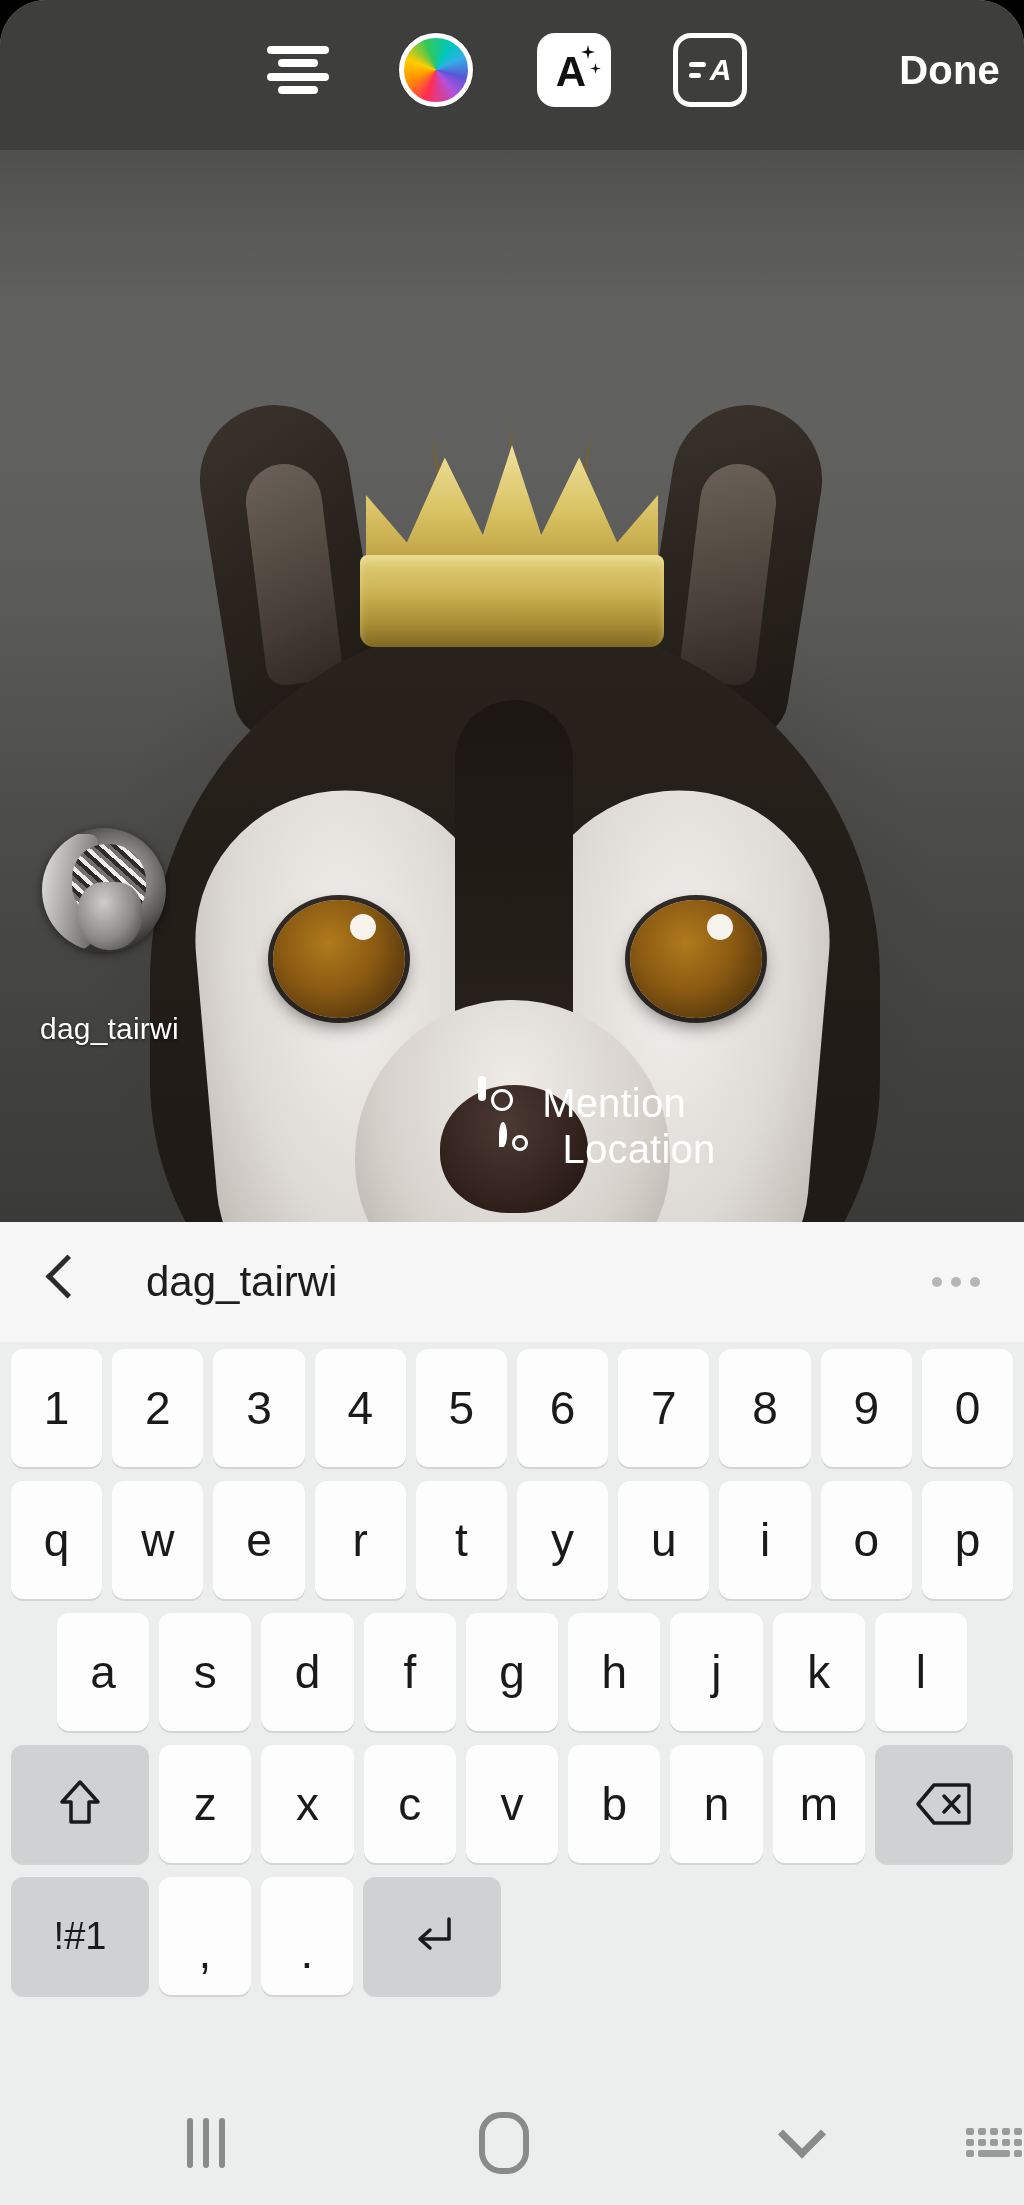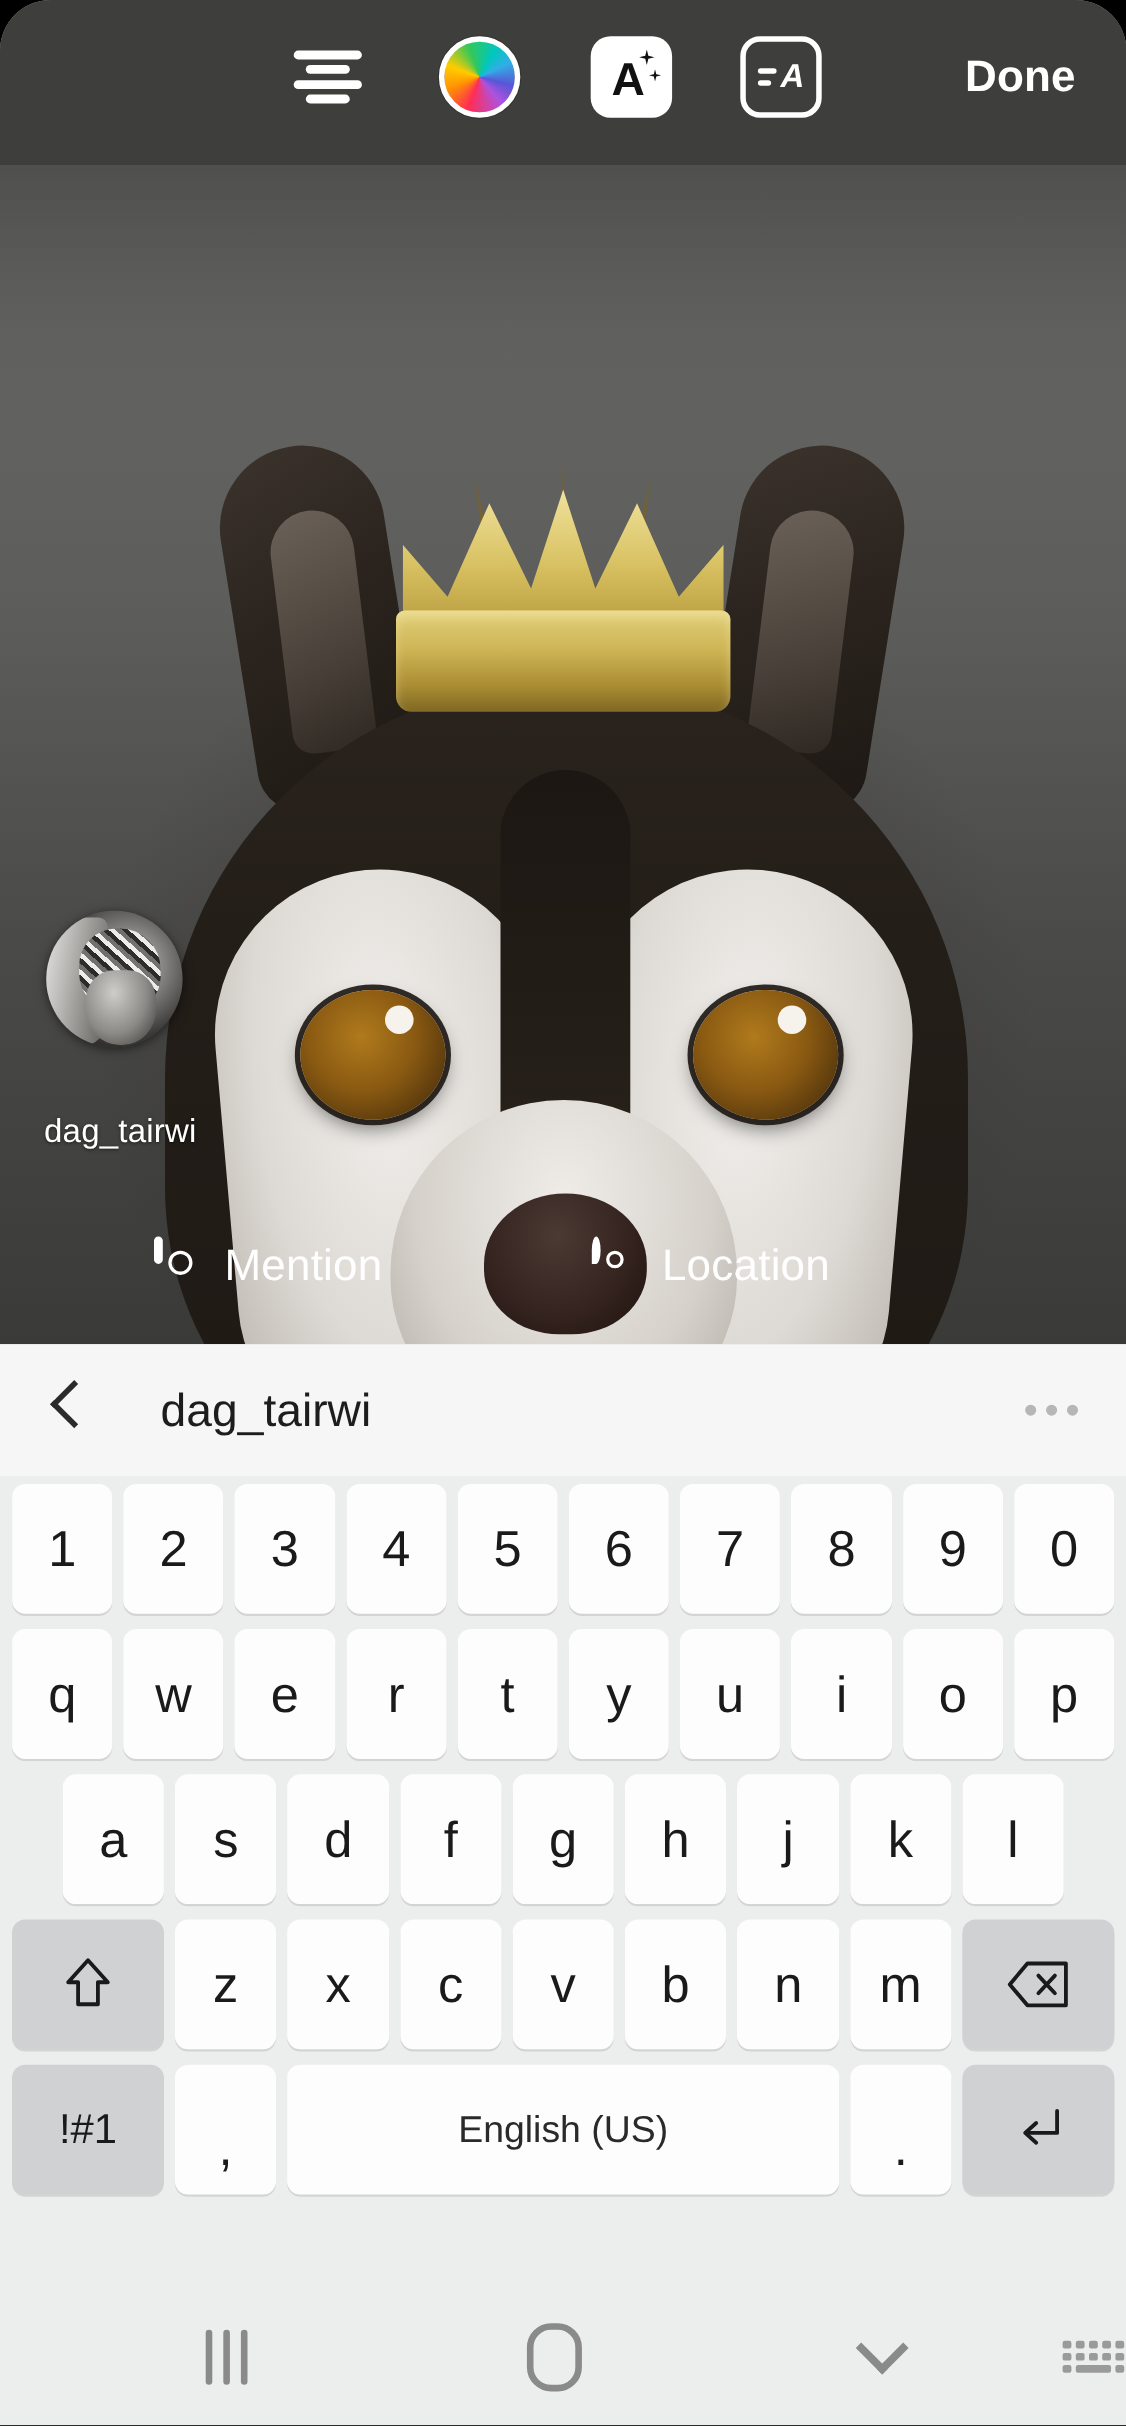--- a/index.html
+++ b/index.html
@@ -256,31 +256,32 @@
   #highlight-box .hl-lines { display:flex; flex-direction:column; gap:6px; margin-right:4px; }
   #highlight-box .hl-lines i { display:block; height:5px; border-radius:3px; background:#fff; }
   #highlight-box .hl-lines i:nth-child(1){ width: 17px; }
   #highlight-box .hl-lines i:nth-child(2){ width: 12px; }
   #highlight-box .hl-A {
     color:#fff; font-size: 30px; font-weight: 700; font-style: italic; line-height: 1;
     font-family: "Liberation Sans", sans-serif;
   }
 
   #done-btn {
-    margin-left: auto; margin-right: 46px;
+    margin-left: auto; margin-right: 24px;
     color: #ffffff; font-size: 40px; font-weight: 700;
     letter-spacing: 0.2px; cursor: pointer;
   }
 
   
   #quickbar {
     position: absolute;
     left: 0; top: 1080px; width: 1024px; height: 142px;
     display: flex; align-items: center;
     z-index: 11;
+    flex-direction: column;
   }
   .qb-item {
     display: flex; align-items: center; cursor: pointer;
   }
   #qb-mention { margin-left: 140px; }
   #qb-location { margin-left: 190px; }
   .qb-icon { width: 46px; height: 46px; position: relative; margin-right: 18px; }
   .at-icon {
     width: 42px; height: 42px;
     border: 4px solid #fff;
@@ -559,21 +560,20 @@
         <svg class="bksp-svg" viewBox="0 0 58 44">
           <path d="M19 3 H54 V41 H19 L3 22 Z" fill="none" stroke="#1a1a1a" stroke-width="3.5" stroke-linejoin="round"></path>
           <path d="M29 14 L44 30 M44 14 L29 30" stroke="#1a1a1a" stroke-width="3.5" stroke-linecap="round"></path>
         </svg>
       </div>
     </div>
 
     <div class="krow" id="row-bottom">
       <div class="key fn" id="k-sym">!#1</div>
       <div class="key" id="k-comma">,</div>
-      <div class="key" id="k-space">English (US)</div>
       <div class="key" id="k-period">.</div>
       <div class="key fn" id="k-enter">
         <svg class="enter-svg" viewBox="0 0 46 46">
           <path d="M40 6 V26 H12" fill="none" stroke="#1a1a1a" stroke-width="3.5" stroke-linecap="round" stroke-linejoin="round"></path>
           <path d="M21 17 L11 26 L21 35" fill="none" stroke="#1a1a1a" stroke-width="3.5" stroke-linecap="round" stroke-linejoin="round"></path>
         </svg>
       </div>
     </div>
   </div>
 

